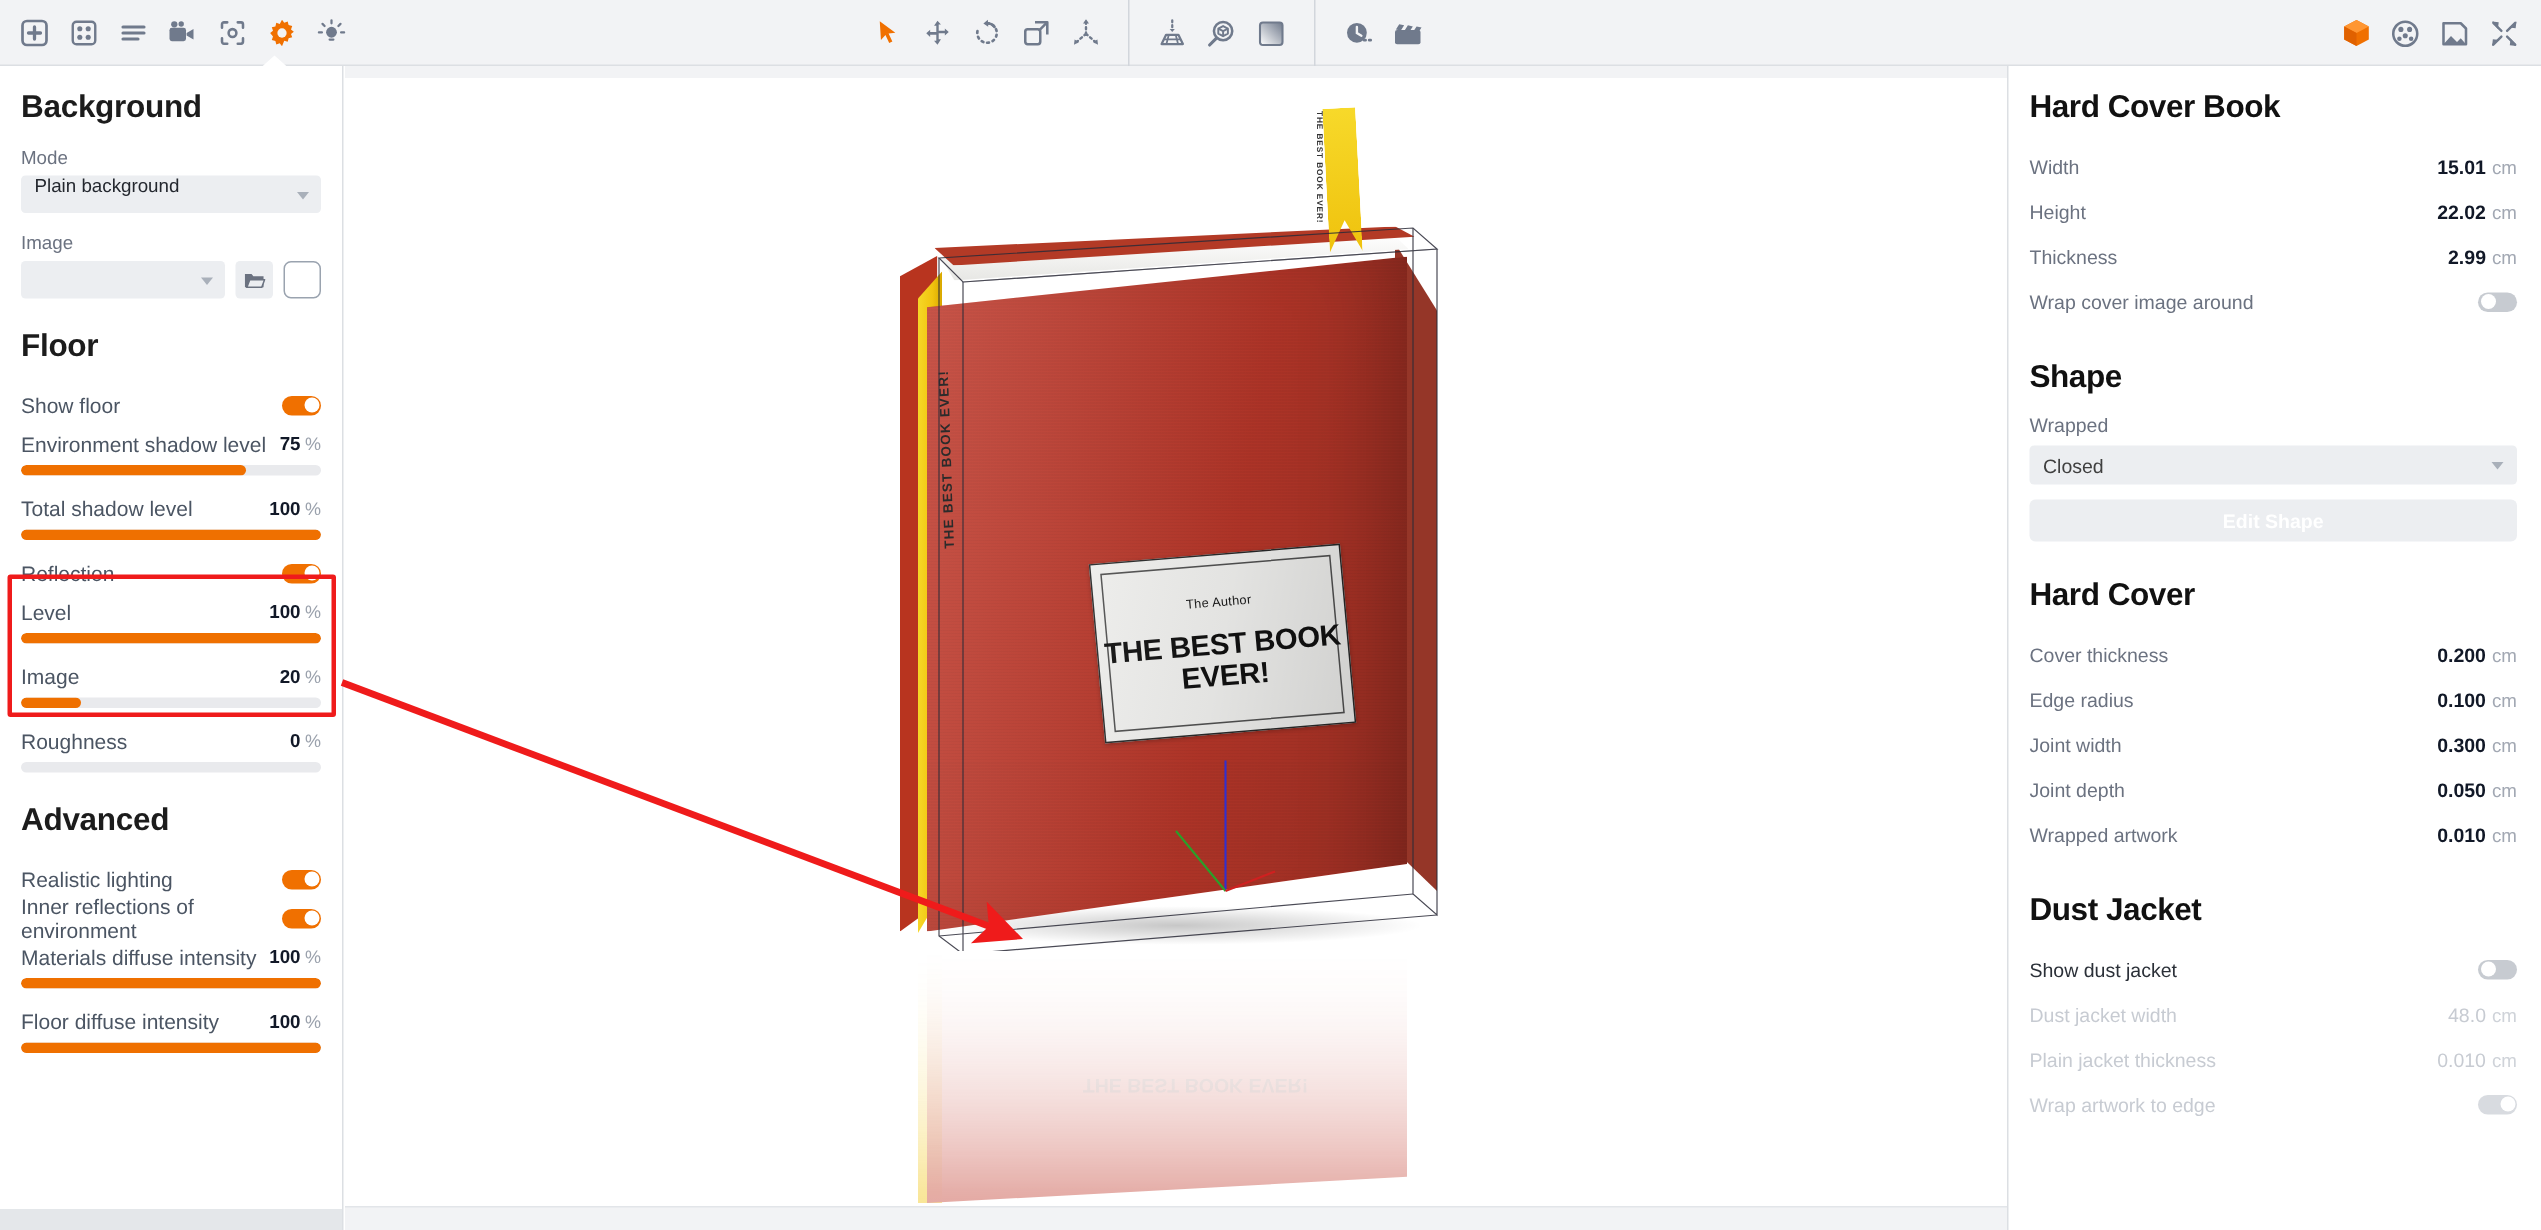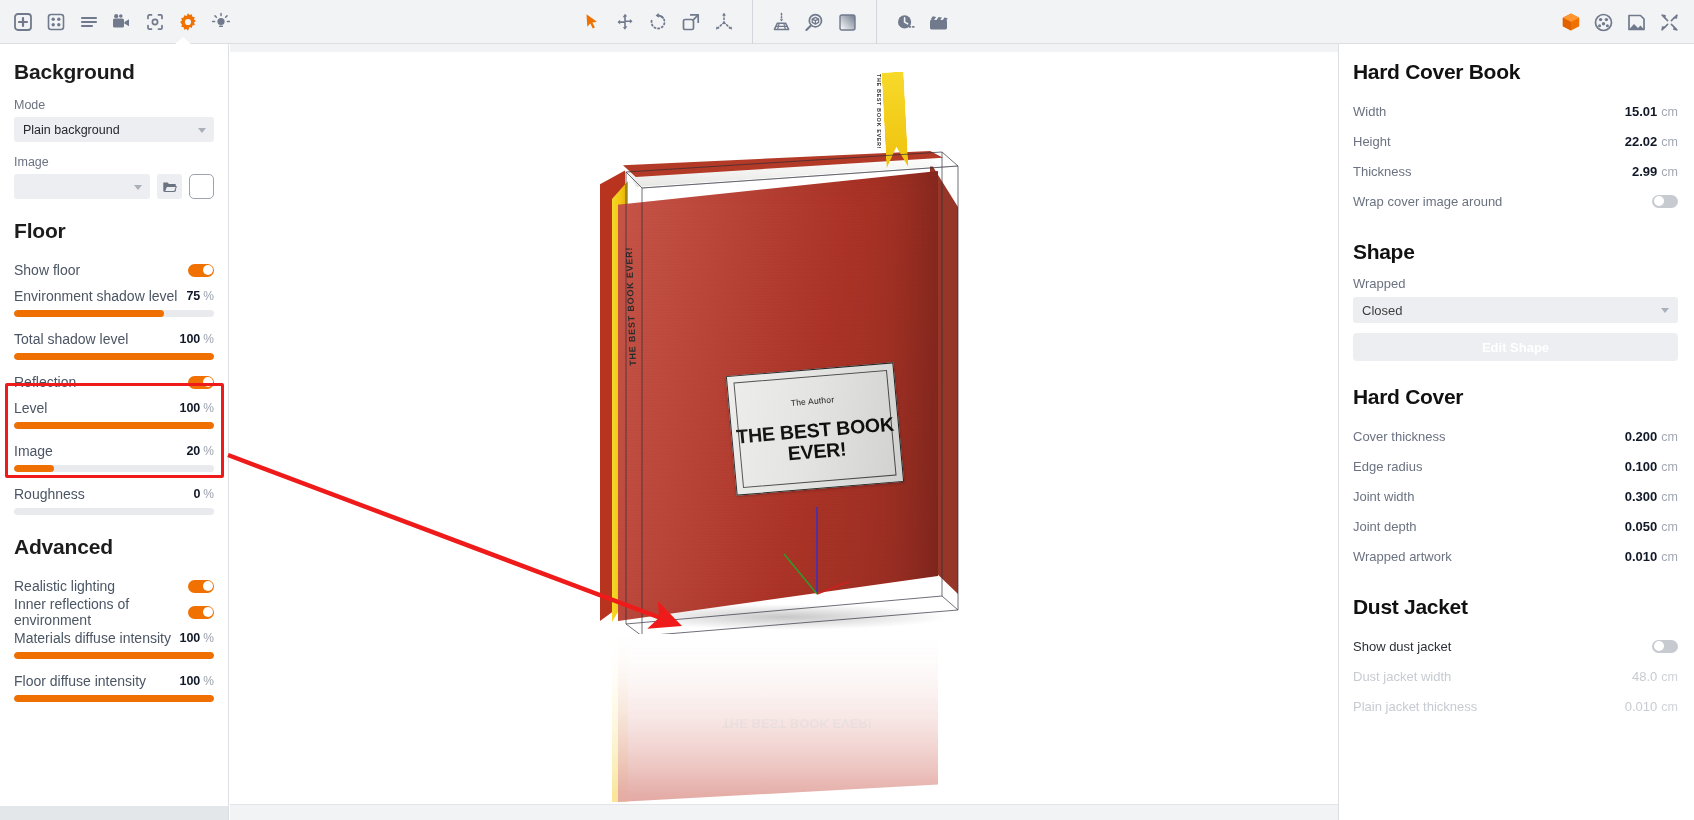--- a/index.html
+++ b/index.html
@@ -66,21 +66,21 @@
     font-size: 21px; font-weight: bold; color: #1c1c1c;
     margin-top: 16px; margin-bottom: 14px; letter-spacing: -0.2px;
   }
   .panel-h.tight { margin-top: 20px; }
   .field-label {
     font-size: 12.5px; color: #6b7280; margin-bottom: 5px;
   }
   .select {
     position: relative;
     height: 25px; background: #eceef1; border-radius: 3px;
-    display: flex; align-items: center;
+    display: flex; 
     padding: 0 22px 0 9px;
     font-size: 12.5px; color: #23272e;
     cursor: pointer; margin-bottom: 13px;
   }
   .select .caret {
     position: absolute; right: 8px; top: 50%;
     margin-top: -2px;
     width: 0; height: 0;
     border-left: 4px solid transparent;
     border-right: 4px solid transparent;
@@ -774,17 +774,23 @@
           </span>
       </div>
       <div class="rp-row dim">
         <span class="lbl">Dust jacket width</span>
         <span class="val"><span>48.0</span><span class="unit">cm</span></span>
       </div>
       <div class="rp-row dim">
         <span class="lbl">Plain jacket thickness</span>
         <span class="val"><span>0.010</span><span class="unit">cm</span></span>
       </div>
+      <div class="rp-row dim">
+        <span class="lbl">Wrap artwork to edge</span>
+        <span class="toggle disabled">
+            <span class="knob" style="left:14.5px"></span>
+          </span>
+      </div>
 
     </div>
   </div>
 
 </div>
 
 </body></html>

